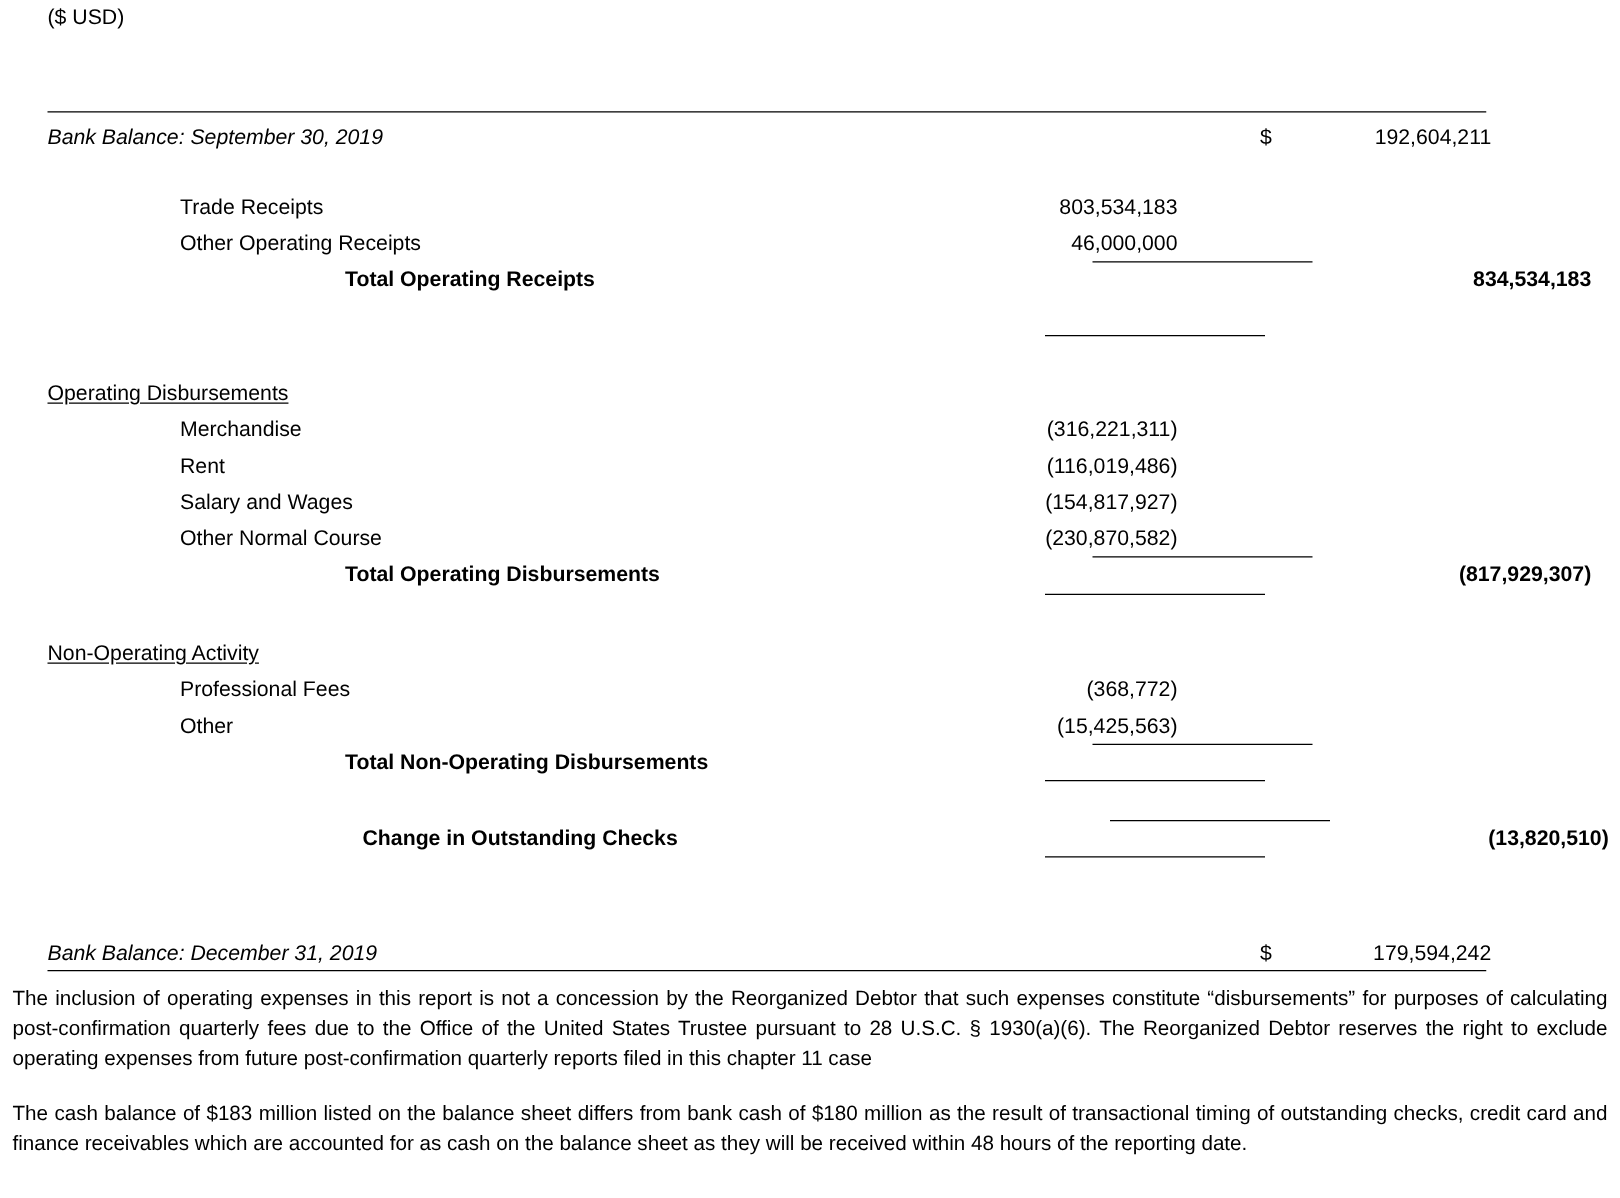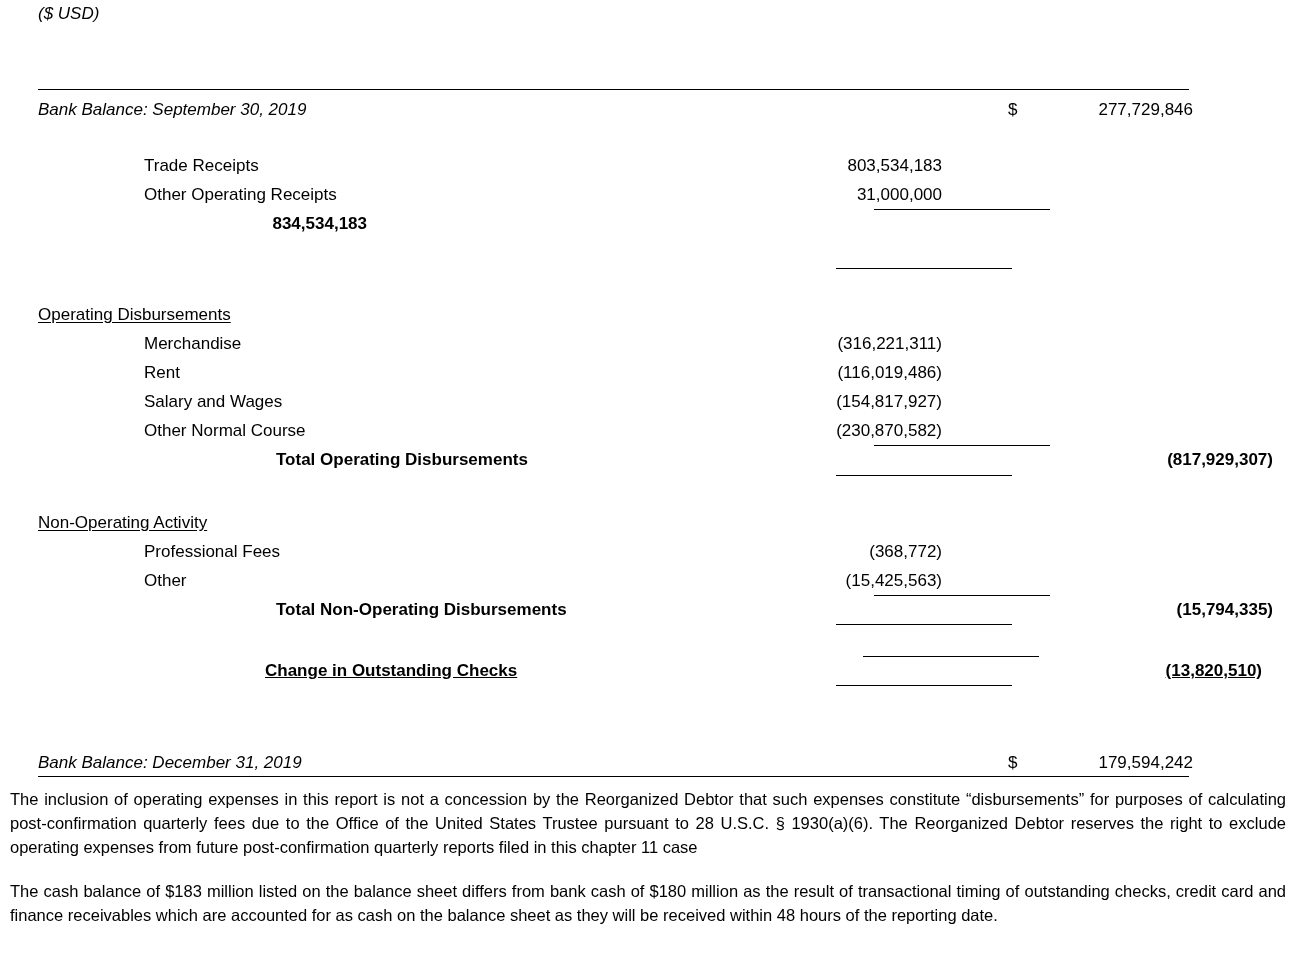--- a/index.html
+++ b/index.html
@@ -95,51 +95,51 @@
     line-height: 24px;
     text-align: justify;
   }
   .notes p { margin: 0 0 0 0; }
   .notes p + p { margin-top: 20px; }
 
   .hdr-usd {
     position: absolute;
     left: 38px;
     top: 4px;
-    font-style: italic;
     font-size: 17px;
   }
 </style>
 </head>
 <body>
 
 <div class="page">
 
   <div class="hdr-usd">($ USD)</div>
 
   <div style="position:absolute; left:38px; top:60px; width:1151px;">
     <div class="row" style="height:29px;">
       <div class="c-label italic" style="flex:0 0 970px;margin-top:35px;">Bank Balance: September 30, 2019</div>
       <div class="c-dollar">$</div>
-      <div class="c-total">277,729,846</div>
+      <div class="c-total">192,604,211</div>
     </div>
   </div>
   <div class="balrule" style="top:89px;"></div>
 
   <div style="position:absolute; left:38px; top:151px; width:1151px;">
     <div class="row">
       <div class="c-label indent1">Trade Receipts</div>
       <div class="c-col1">803,534,183</div>
     </div>
     <div class="row">
       <div class="c-label indent1">Other Operating Receipts</div>
-      <div class="c-col1">31,000,000</div>
-    </div>
-    <div class="row" style="position:relative;">
-      <div class="u-col2" style="top:0px;"></div>
+      <div class="c-col1">46,000,000</div>
+    </div>
+    <div class="row" style="position:relative;">
+      <div class="u-col2" style="top:0px;"></div>
+      <div class="c-label indent-total">Total Operating Receipts</div>
       <div class="c-col1"></div>
       <div class="c-gap"></div>
       <div class="c-col2 bold" style="flex:0 0 176px; padding-right:2px;">834,534,183</div>
     </div>
   </div>
   <div class="dbl-under" style="top:268px;"></div>
 
   <div style="position:absolute; left:38px; top:300px; width:1151px;">
     <div class="row">
       <div class="c-label underline-text">Operating Disbursements</div>
@@ -180,26 +180,25 @@
     </div>
     <div class="row">
       <div class="c-label indent1">Other</div>
       <div class="c-col1">(15,425,563)</div>
     </div>
     <div class="row" style="position:relative;">
       <div class="u-col2" style="top:0px;"></div>
       <div class="c-label indent-total">Total Non-Operating Disbursements</div>
       <div class="c-col1"></div>
       <div class="c-gap"></div>
-      <div class="c-col2 bold" style="flex:0 0 176px; padding-right:2px;">(15,794,335)</div>
     </div>
   </div>
   <div class="dbl-under" style="top:624px;"></div>
 
-  <div style="position:absolute; left:27px; top:656px; width:1151px;text-decoration:underline;">
+  <div style="position:absolute; left:52px; top:656px; width:1151px;">
     <div class="row" style="position:relative;">
       <div class="u-col2" style="top:0px;"></div>
       <div class="c-label indent-total">Change in Outstanding Checks</div>
       <div class="c-col1"></div>
       <div class="c-gap"></div>
       <div class="c-col2 bold" style="flex:0 0 176px; padding-right:2px;">(13,820,510)</div>
     </div>
   </div>
   <div class="dbl-under" style="top:685px;"></div>
 

